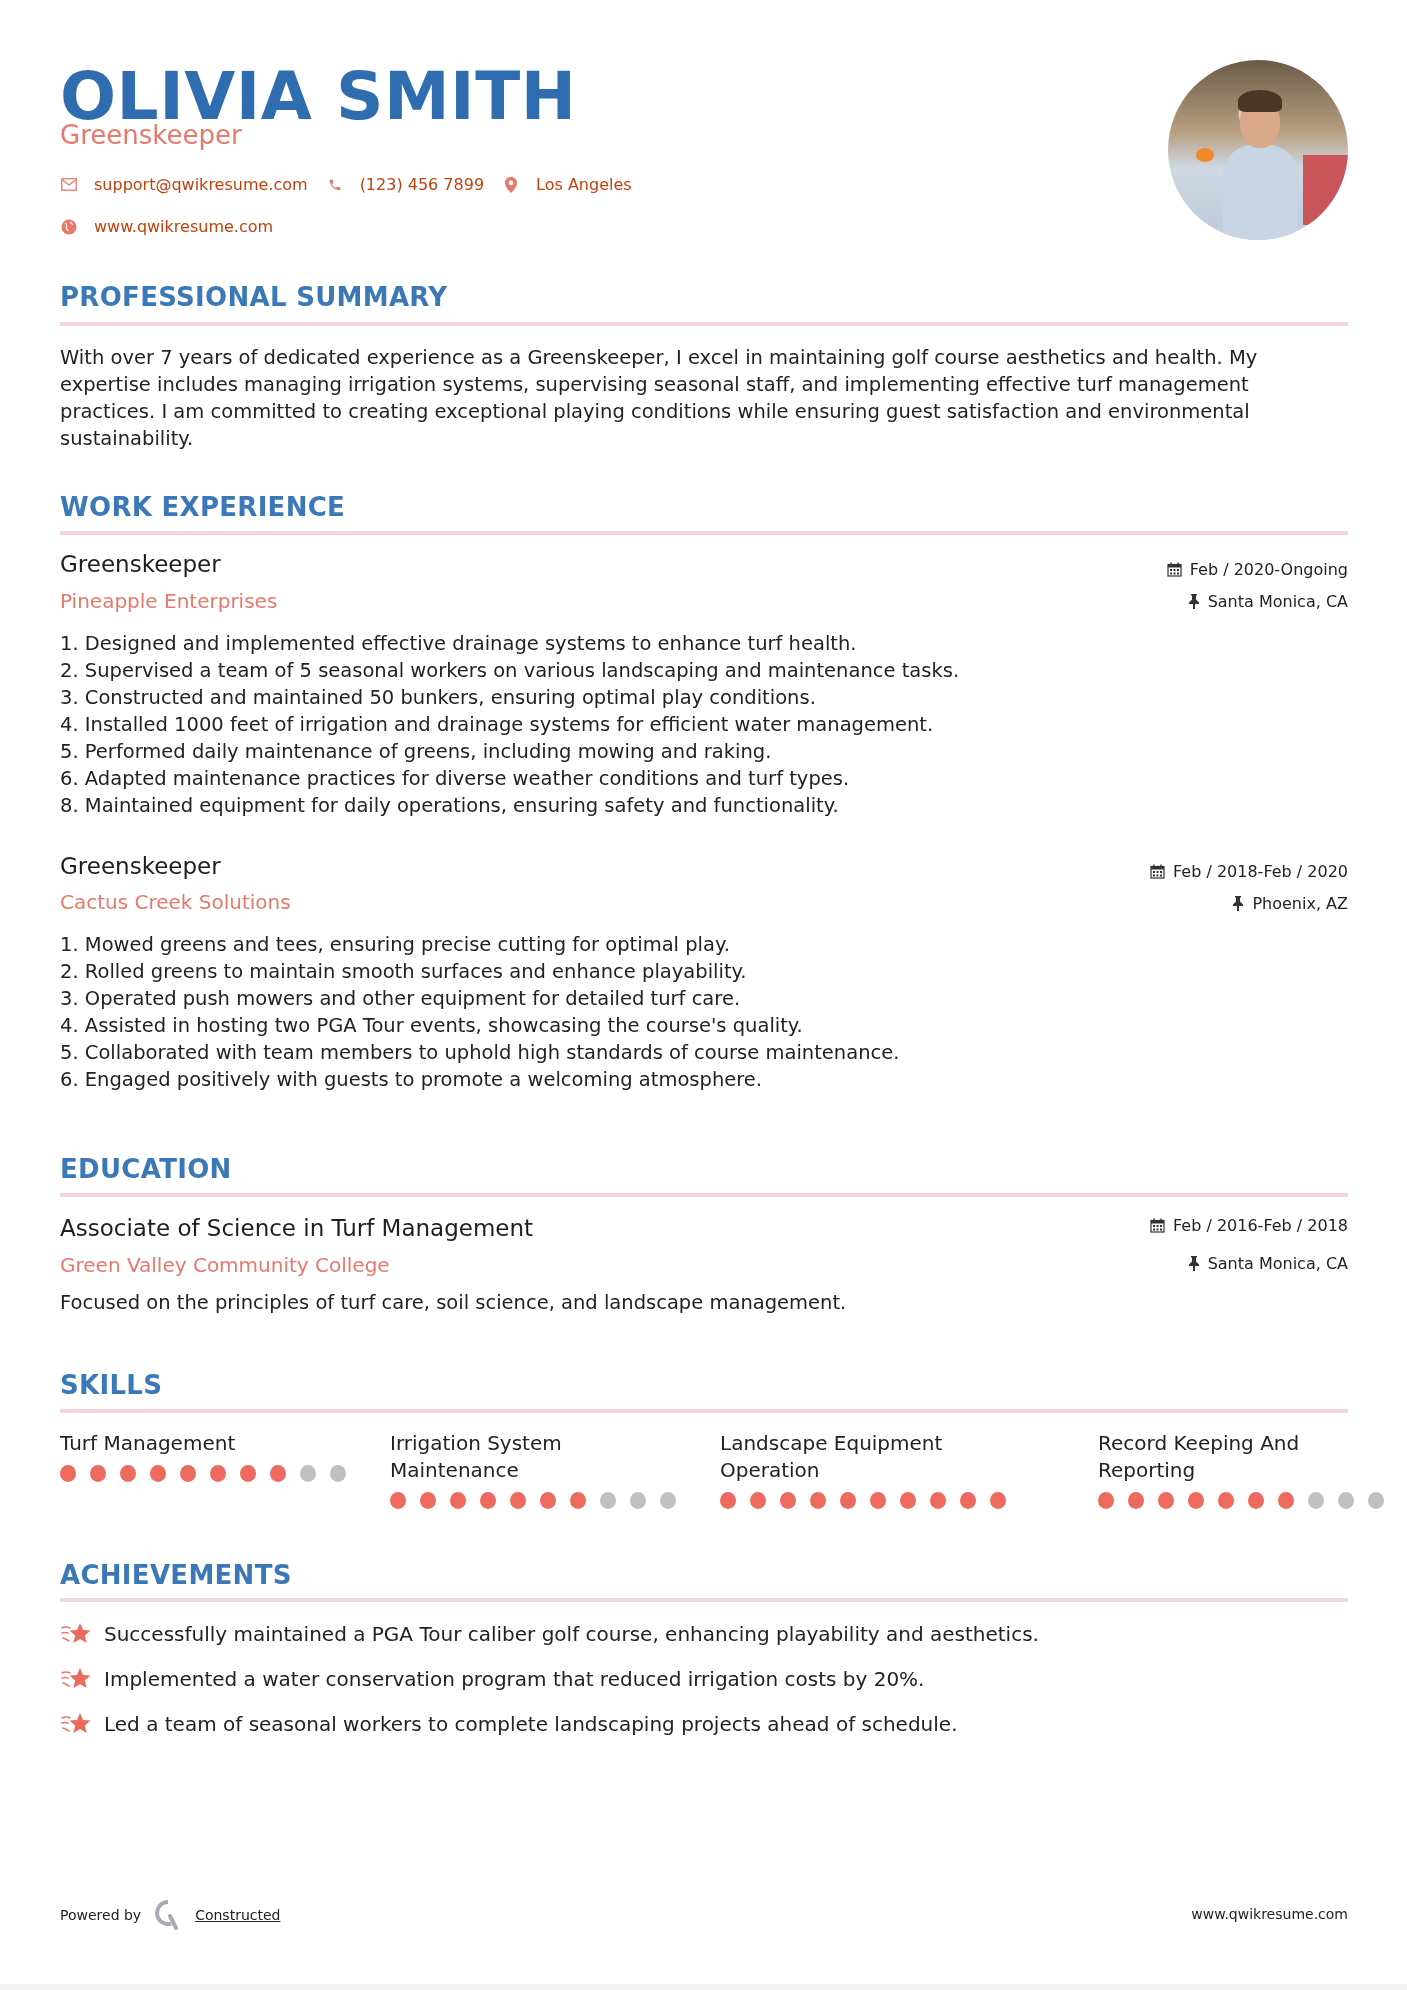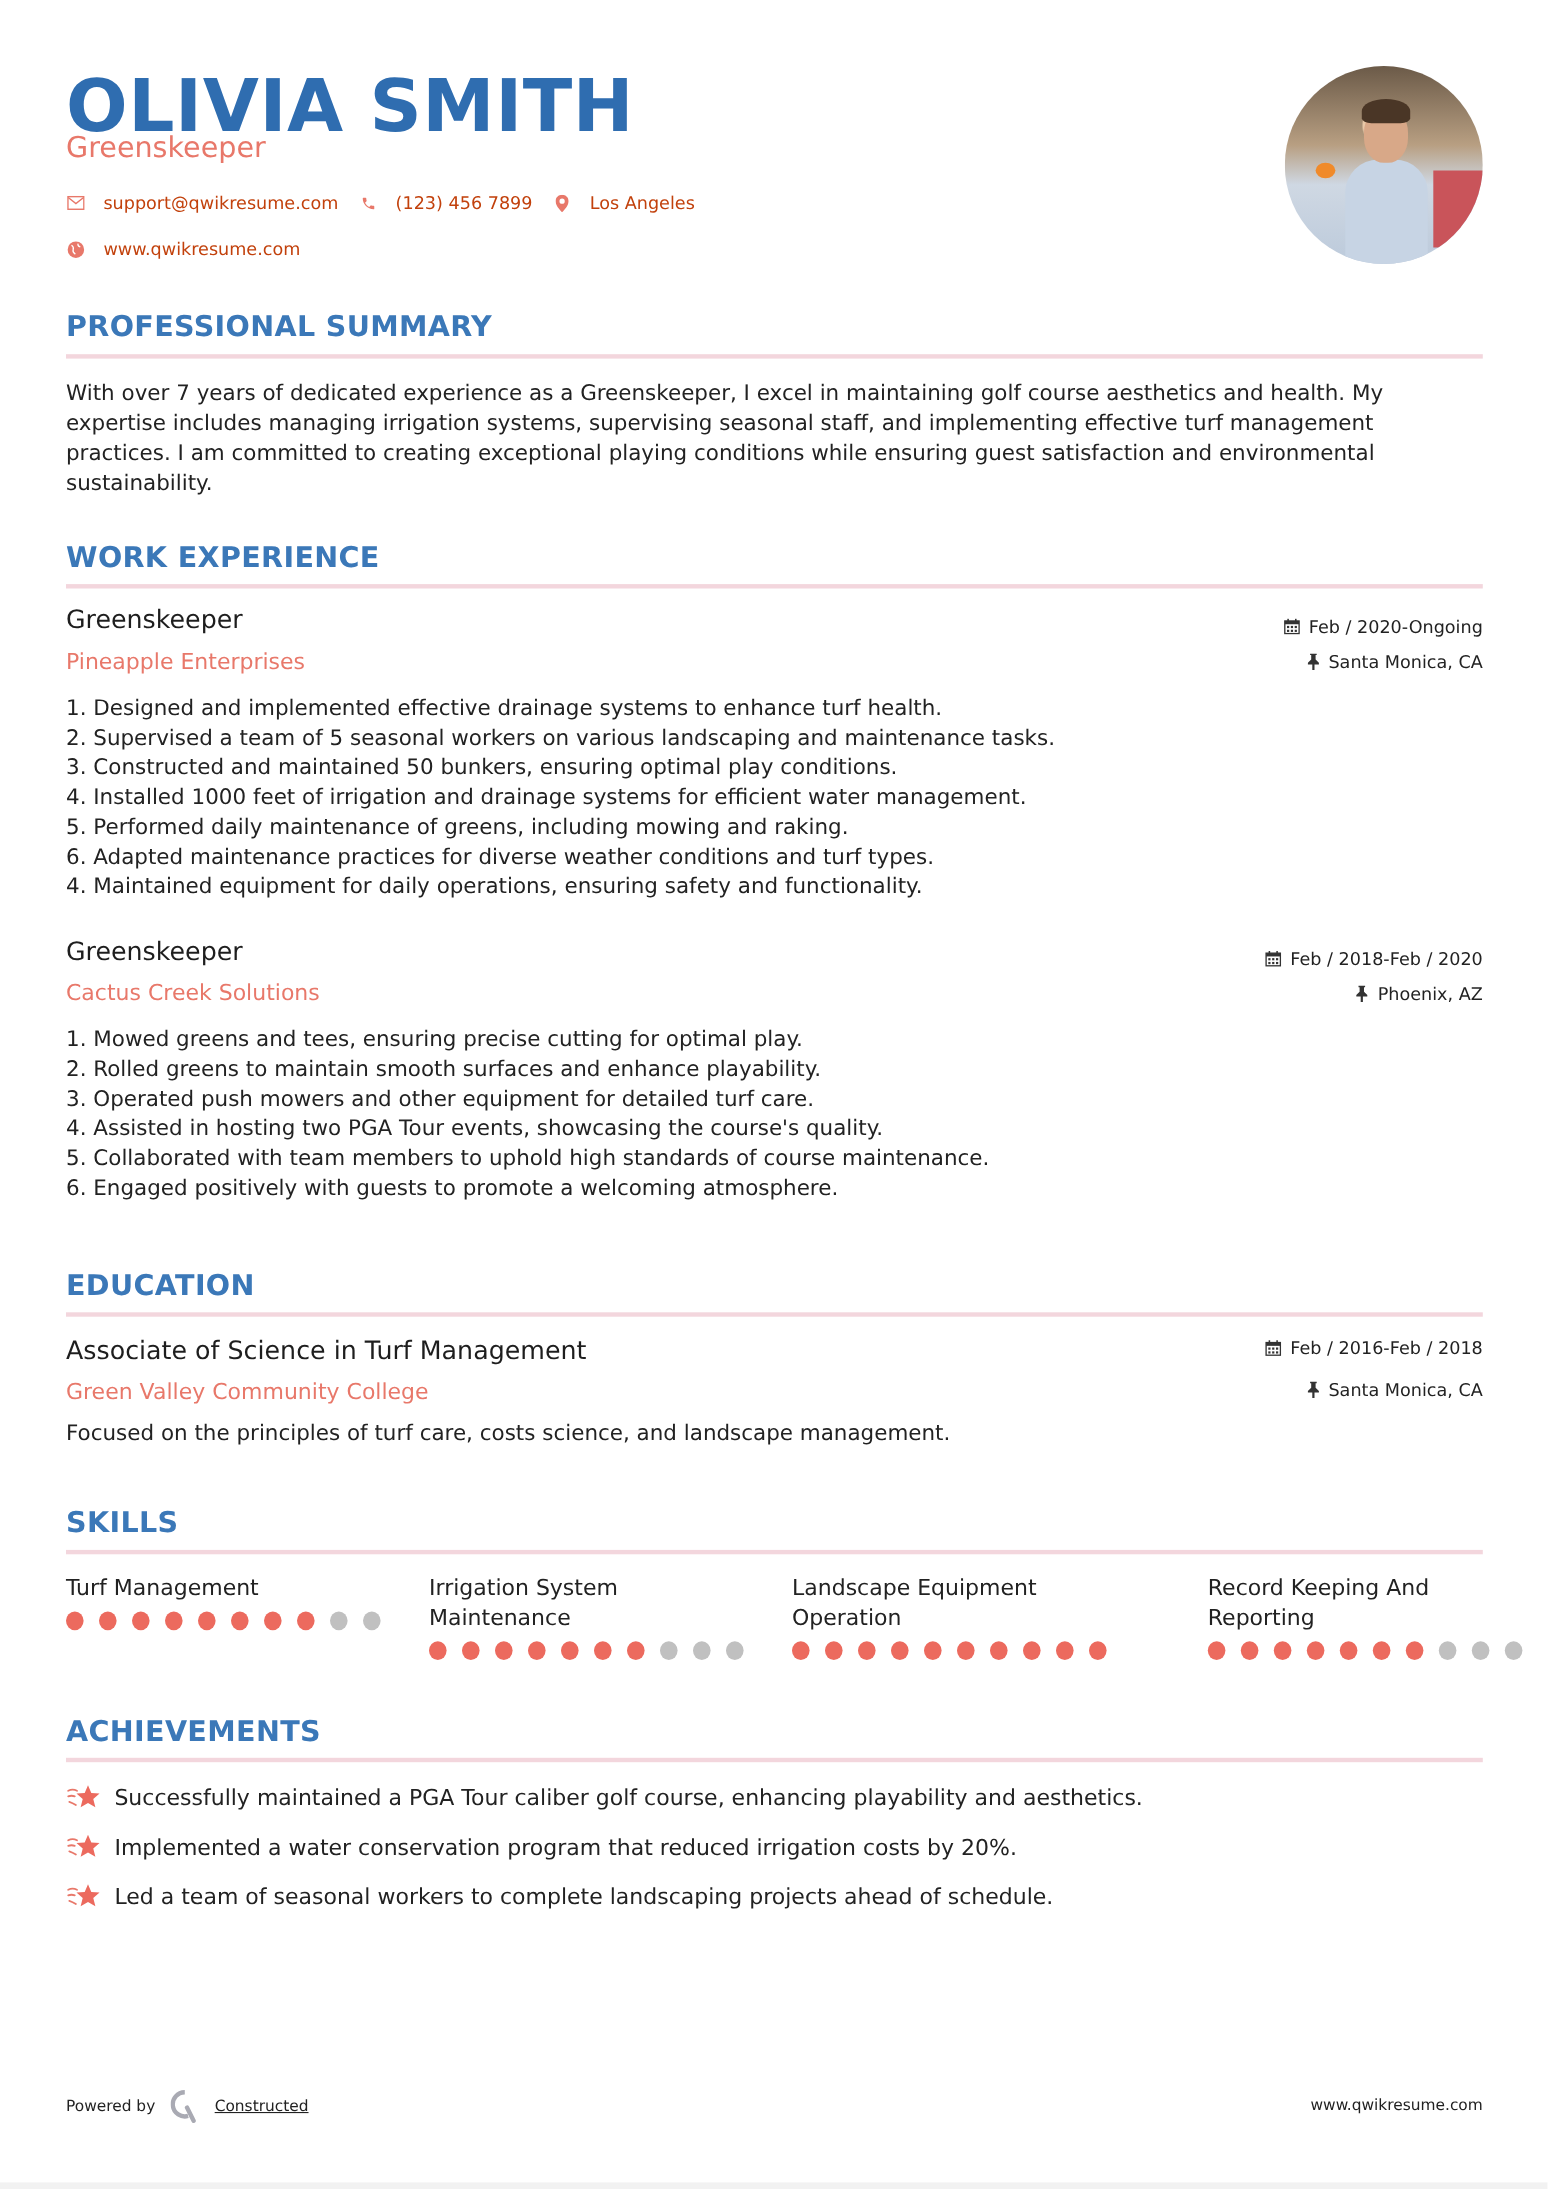--- a/index.html
+++ b/index.html
@@ -132,21 +132,21 @@
     </span>
     <span>Santa Monica, CA</span>
   </div>
   <ul class="abs olist" style="top:630px;">
     <li>1. Designed and implemented effective drainage systems to enhance turf health.</li>
     <li>2. Supervised a team of 5 seasonal workers on various landscaping and maintenance tasks.</li>
     <li>3. Constructed and maintained 50 bunkers, ensuring optimal play conditions.</li>
     <li>4. Installed 1000 feet of irrigation and drainage systems for efficient water management.</li>
     <li>5. Performed daily maintenance of greens, including mowing and raking.</li>
     <li>6. Adapted maintenance practices for diverse weather conditions and turf types.</li>
-    <li>4. Maintained equipment for daily operations, ensuring safety and functionality.</li>
+    <li>8. Maintained equipment for daily operations, ensuring safety and functionality.</li>
   </ul>
 
   <div class="abs entry-title" style="top:853px;">Greenskeeper</div>
   <div class="abs entry-sub" style="top:890px;">Cactus Creek Solutions</div>
   <div class="abs meta" style="top:862px;">
     <span class="mi">
       <svg width="15" height="15" viewBox="0 0 15 15">
           <rect x="1" y="2.5" width="13" height="11.5" fill="none" stroke="#333" stroke-width="1.2"></rect>
           <rect x="1" y="2.5" width="13" height="3" fill="#333"></rect>
           <line x1="4" y1="0.5" x2="4" y2="3.5" stroke="#333" stroke-width="1.4"></line>
@@ -204,21 +204,21 @@
     <span>Feb / 2016-Feb / 2018</span>
   </div>
   <div class="abs meta" style="top:1254px;">
     <span class="mi">
       <svg width="12" height="15" viewBox="0 0 12 15">
           <path d="M3 0h6v1.5H8v4l3 3V10H7v5H5v-5H1V8.5l3-3v-4H3z" fill="#333"></path>
         </svg>
     </span>
     <span>Santa Monica, CA</span>
   </div>
-  <div class="abs para" style="top:1289px;">Focused on the principles of turf care, costs science, and landscape management.</div>
+  <div class="abs para" style="top:1289px;">Focused on the principles of turf care, soil science, and landscape management.</div>
 
   <div class="abs section-h" style="top:1370px;">SKILLS</div>
   <div class="abs rule" style="top:1409px;"></div>
 
   <div class="abs skill" style="left:60px; top:1430px;">
     <div class="skill-label">Turf Management</div>
     <div class="dots">
         <span class="dot on"></span>
         <span class="dot on"></span>
         <span class="dot on"></span>

